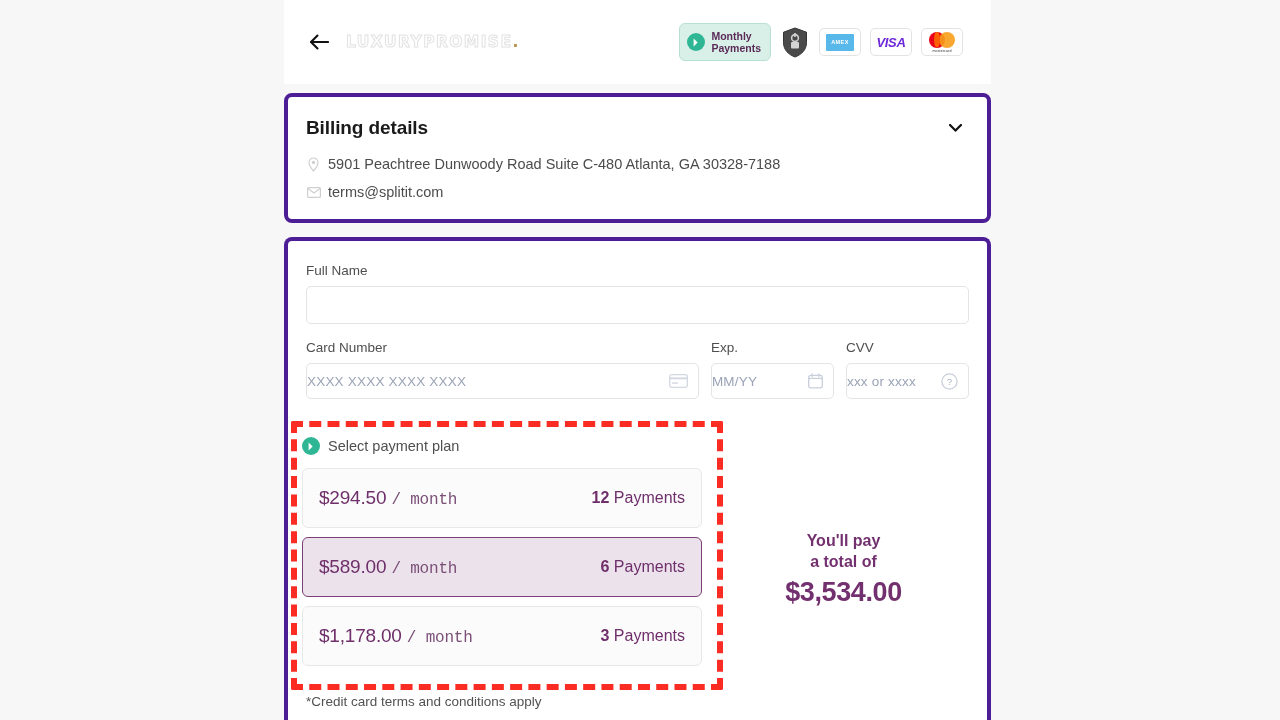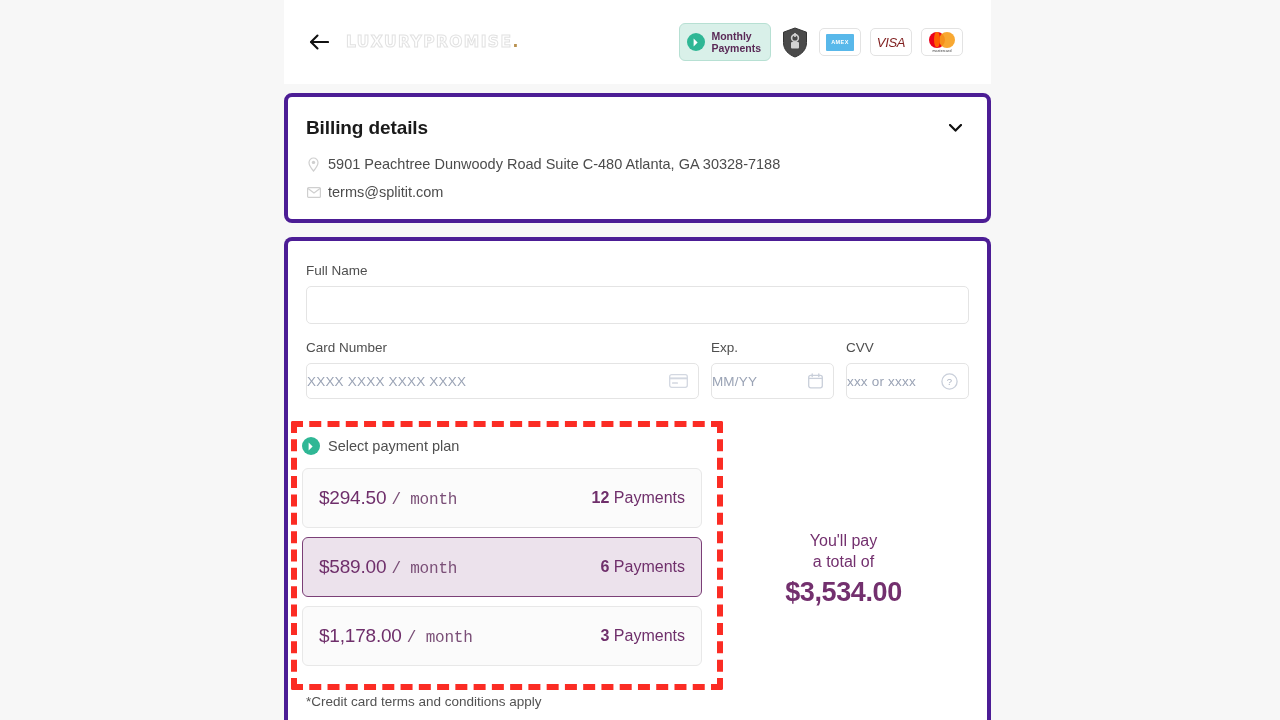--- a/index.html
+++ b/index.html
@@ -122,21 +122,21 @@
     width: 28px; height: 17px;
     background: #58b8ea;
     border-radius: 1px;
     display:flex; align-items:center; justify-content:center;
   }
   .amex-rect span {
     color:#fff; font-size:5.5px; font-weight:700; letter-spacing:.4px;
     font-family:"Liberation Sans", sans-serif;
   }
   .visa-text {
-    color:#7f1d1d; font-size:13px; font-weight:400; font-style:italic;
+    color:#6d28d9; font-size:13px; font-weight:700; font-style:italic;
     letter-spacing:-.3px; font-family:"Liberation Sans", sans-serif;
   }
   .mc-wrap { display:flex; flex-direction:column; align-items:center; gap:1px; }
   .mc-circles { position: relative; width: 26px; height: 16px; }
   .mc-circles i {
     position:absolute; top:0; width:16px; height:16px; border-radius:50%;
     display:block;
   }
   .mc-circles i.red  { left:0;  background:#eb001b; }
   .mc-circles i.yel  { right:0; background:#f79e1b; opacity:.9; }
@@ -310,21 +310,21 @@
     position: absolute;
     left: 742px;
     top: 530px;
     width: 203px;
     text-align: center;
     color: #73306e;
   }
   .total-lead {
     font-size: 16px;
     line-height: 21px;
-    font-weight: 400;
+    font-weight: 700;
     text-align: center;
   }
   .total-amount {
     font-size: 27px;
     font-weight: 700;
     letter-spacing: -.4px;
     margin-top: 5px;
   }
 
   

